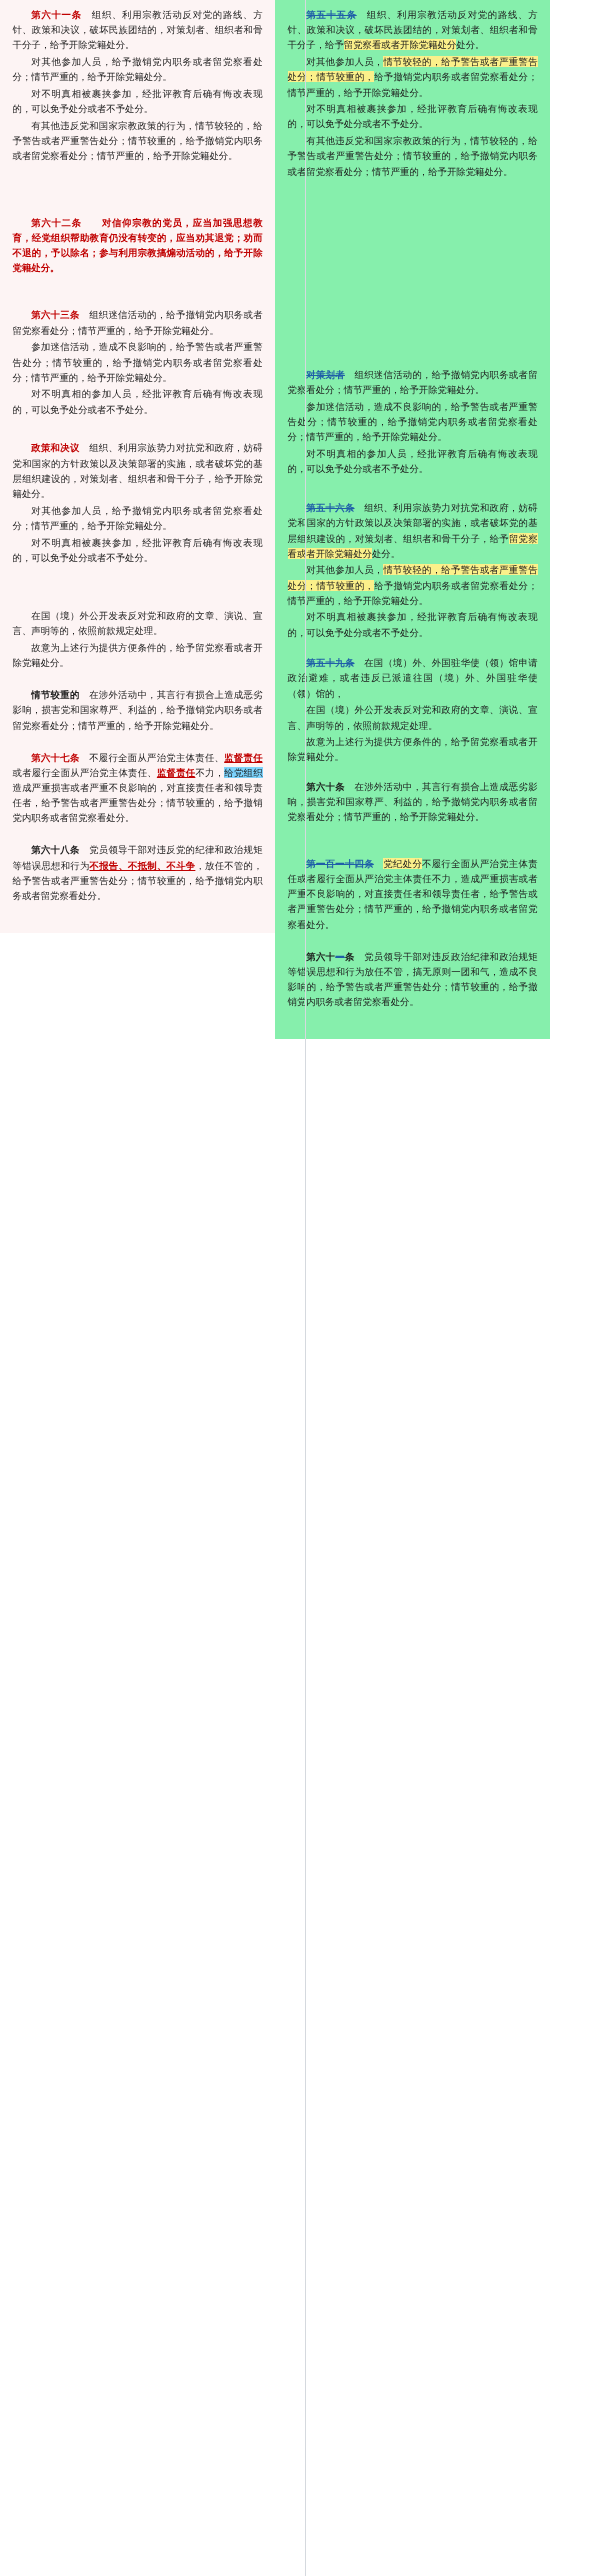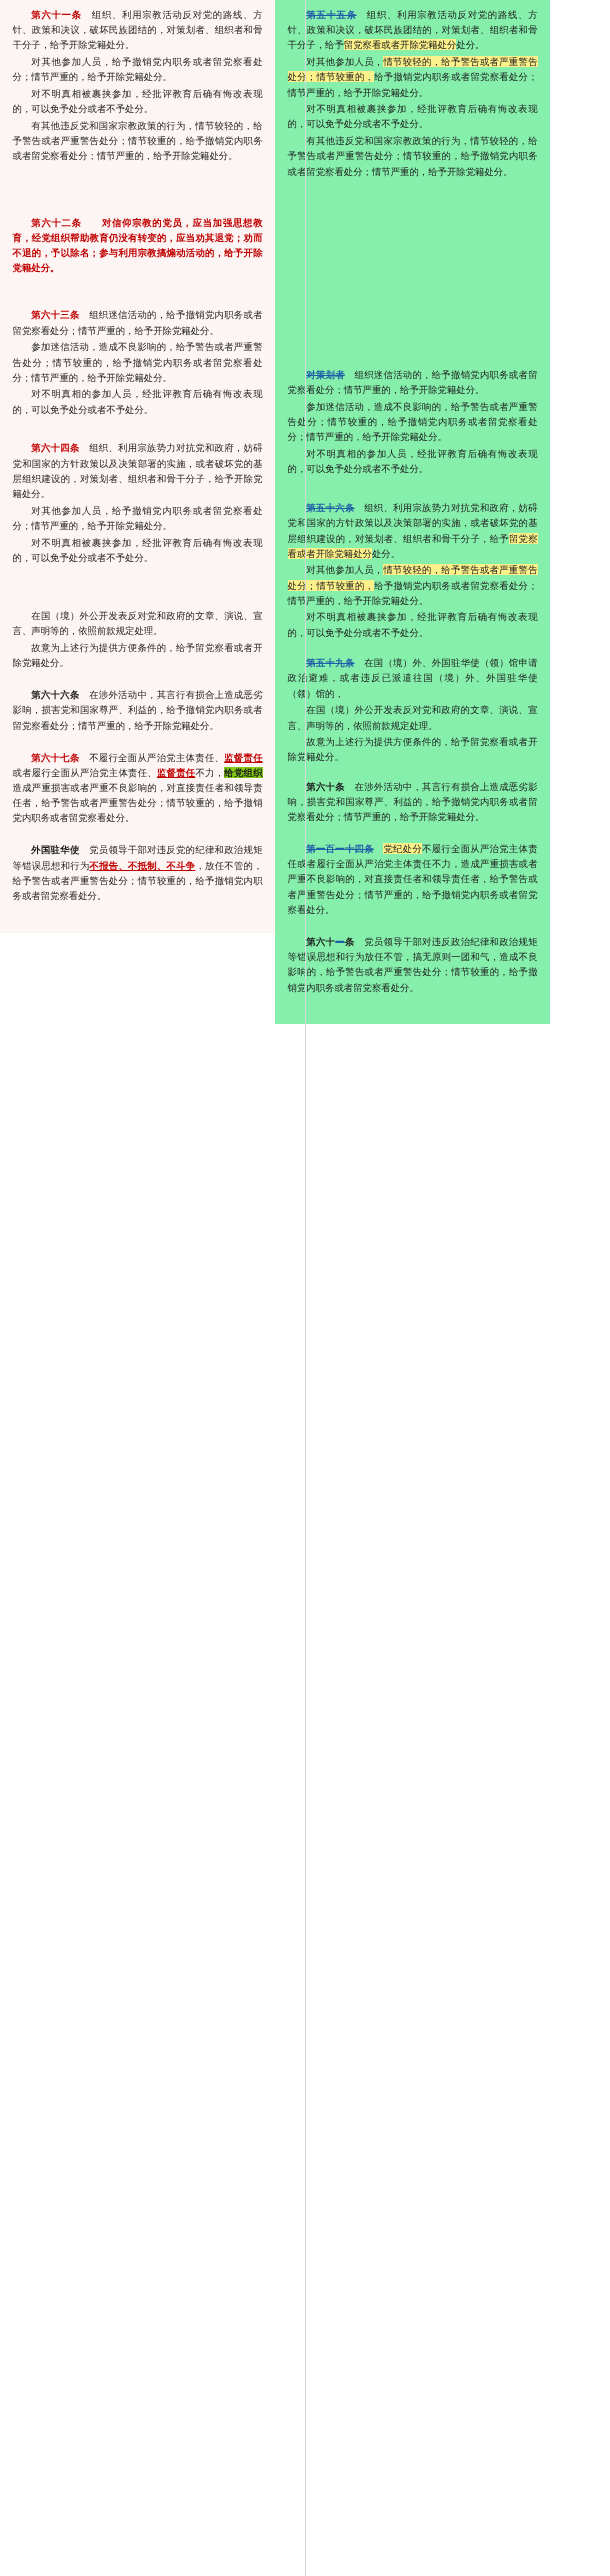--- a/index.html
+++ b/index.html
@@ -35,21 +35,21 @@
     color:#1a1a1a;
     text-align:justify;
     text-justify:inter-ideograph;
   }
   .art p{margin:0;text-indent:2em;}
   .art p + p{margin-top:1.4px;}
   .num-red{color:#c00000;font-weight:bold;}
   .num-plain{color:#1a1a1a;font-weight:bold;}
   .strike-blue{color:#1f5fa8;font-weight:bold;text-decoration:line-through;}
   .hl-y{background:#fbf08a;}
-  .hl-g{background:#84cc16;font-weight:bold;}
+  .hl-g{background:#7dd3fc;}
   .em-red-u{color:#c00000;font-weight:bold;text-decoration:underline;}
   .whole-red{color:#c00000;font-weight:bold;}
   .spacer{display:block;}
 </style>
 </head>
 <body>
 
 <div class="page">
   <div class="divider"></div>
 
@@ -66,40 +66,40 @@
       <p class="whole-red"><span>第六十二条</span>　　<span>对信仰宗教的党员，应当加强思想教育，经党组织帮助教育仍没有转变的，应当劝其退党；劝而不退的，予以除名；参与利用宗教搞煽动活动的，给予开除党籍处分。</span></p>
     </div>
 
     <div class="art" style="margin-top:32px;">
       <p><span class="num-red">第六十三条</span>　<span>组织迷信活动的，给予撤销党内职务或者留党察看处分；情节严重的，给予开除党籍处分。</span></p>
       <p>参加迷信活动，造成不良影响的，给予警告或者严重警告处分；情节较重的，给予撤销党内职务或者留党察看处分；情节严重的，给予开除党籍处分。</p>
       <p>对不明真相的参加人员，经批评教育后确有悔改表现的，可以免予处分或者不予处分。</p>
     </div>
 
     <div class="art" style="margin-top:23.6px;">
-      <p><span class="num-red">第六十四条</span>　<span>组织、利用宗族势力对抗党和政府，妨碍党和国家的方针政策以及决策部署的实施，或者破坏党的基层组织建设的，对策划者、组织者和骨干分子，给予开除党籍处分。</span></p>
+      <p><span class="num-red">政策和决议</span>　<span>组织、利用宗族势力对抗党和政府，妨碍党和国家的方针政策以及决策部署的实施，或者破坏党的基层组织建设的，对策划者、组织者和骨干分子，给予开除党籍处分。</span></p>
       <p>对其他参加人员，给予撤销党内职务或者留党察看处分；情节严重的，给予开除党籍处分。</p>
       <p>对不明真相被裹挟参加，经批评教育后确有悔改表现的，可以免予处分或者不予处分。</p>
     </div>
 
     <div class="art" style="margin-top:43px;">
       <p>在国（境）外公开发表反对党和政府的文章、演说、宣言、声明等的，依照前款规定处理。</p>
       <p>故意为上述行为提供方便条件的，给予留党察看或者开除党籍处分。</p>
     </div>
 
     <div class="art" style="margin-top:16.7px;">
-      <p><span class="num-plain">第六十六条</span>　<span>在涉外活动中，其言行有损合上造成恶劣影响，损害党和国家尊严、利益的，给予撤销党内职务或者留党察看处分；情节严重的，给予开除党籍处分。</span></p>
+      <p><span class="num-plain">情节较重的</span>　<span>在涉外活动中，其言行有损合上造成恶劣影响，损害党和国家尊严、利益的，给予撤销党内职务或者留党察看处分；情节严重的，给予开除党籍处分。</span></p>
     </div>
 
     <div class="art" style="margin-top:16.7px;">
       <p><span class="num-red">第六十七条</span>　不履行全面从严治党主体责任、<span class="em-red-u">监督责任</span>或者履行全面从严治党主体责任、<span class="em-red-u">监督责任</span>不力，<span class="hl-g">给党组织</span>造成严重损害或者严重不良影响的，对直接责任者和领导责任者，给予警告或者严重警告处分；情节较重的，给予撤销党内职务或者留党察看处分。</p>
     </div>
 
     <div class="art" style="margin-top:16.7px;">
-      <p><span class="num-plain">外国驻华使</span>　党员领导干部对违反党的纪律和政治规矩等错误思想和行为<span class="em-red-u">不报告、不抵制、不斗争</span>，放任不管的，给予警告或者严重警告处分；情节较重的，给予撤销党内职务或者留党察看处分。</p>
+      <p><span class="num-plain">第六十八条</span>　党员领导干部对违反党的纪律和政治规矩等错误思想和行为<span class="em-red-u">不报告、不抵制、不斗争</span>，放任不管的，给予警告或者严重警告处分；情节较重的，给予撤销党内职务或者留党察看处分。</p>
     </div>
 
   </div>
 
   <div class="col col-right">
 
     <div class="art">
       <p><span class="strike-blue">第五十五条</span>　组织、利用宗教活动反对党的路线、方针、政策和决议，破坏民族团结的，对策划者、组织者和骨干分子，给予<span class="hl-y">留党察看或者开除党籍处分</span>处分。</p>
       <p>对其他参加人员，<span class="hl-y">情节较轻的，给予警告或者严重警告处分；情节较重的，</span>给予撤销党内职务或者留党察看处分；情节严重的，给予开除党籍处分。</p>
       <p>对不明真相被裹挟参加，经批评教育后确有悔改表现的，可以免予处分或者不予处分。</p>
@@ -123,21 +123,21 @@
     <div class="art" style="">
       <p><span class="strike-blue">第五十九条</span>　<span>在国（境）外、外国驻华使（领）馆申请政治避难，或者违反已派遣往国（境）外、外国驻华使（领）馆的，</span></p>
       <p>在国（境）外公开发表反对党和政府的文章、演说、宣言、声明等的，依照前款规定处理。</p>
       <p>故意为上述行为提供方便条件的，给予留党察看或者开除党籍处分。</p>
     </div>
 
     <div class="art" style="margin-top:5px;font-family:Liberation Serif, serif;">
       <p><span class="num-plain">第六十条</span>　<span>在涉外活动中，其言行有损合上造成恶劣影响，损害党和国家尊严、利益的，给予撤销党内职务或者留党察看处分；情节严重的，给予开除党籍处分。</span></p>
     </div>
 
-    <div class="art" style="margin-top:15px;">
+    <div class="art" style="margin-top:30px;">
       <p><span class="strike-blue">第一百一十四条</span>　<span class="hl-y">党纪处分</span>不履行全面从严治党主体责任或者履行全面从严治党主体责任不力，造成严重损害或者严重不良影响的，对直接责任者和领导责任者，给予警告或者严重警告处分；情节严重的，给予撤销党内职务或者留党察看处分。</p>
     </div>
 
     <div class="art" style="margin-top:16.7px;">
       <p><span class="num-plain">第六十<span class="strike-blue">一</span>条</span>　党员领导干部对违反政治纪律和政治规矩等错误思想和行为放任不管，搞无原则一团和气，造成不良影响的，给予警告或者严重警告处分；情节较重的，给予撤销党内职务或者留党察看处分。</p>
     </div>
 
   </div>
 </div>
 

